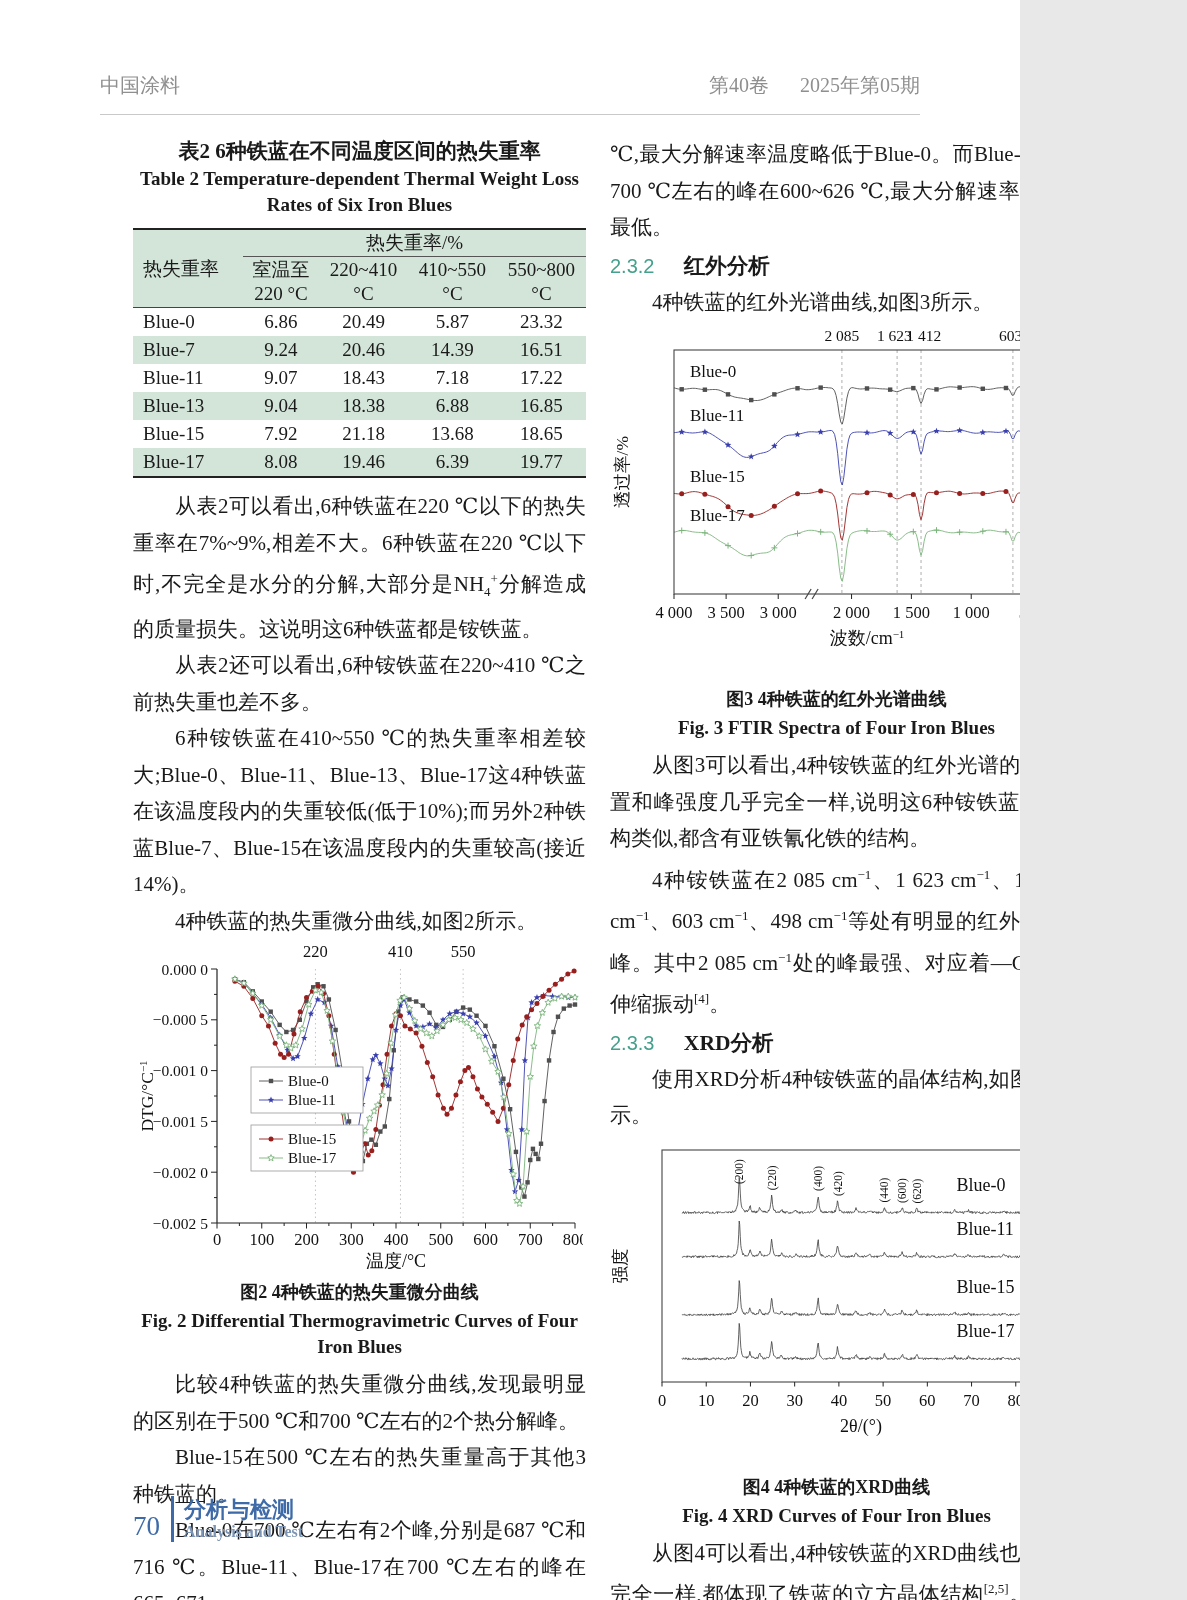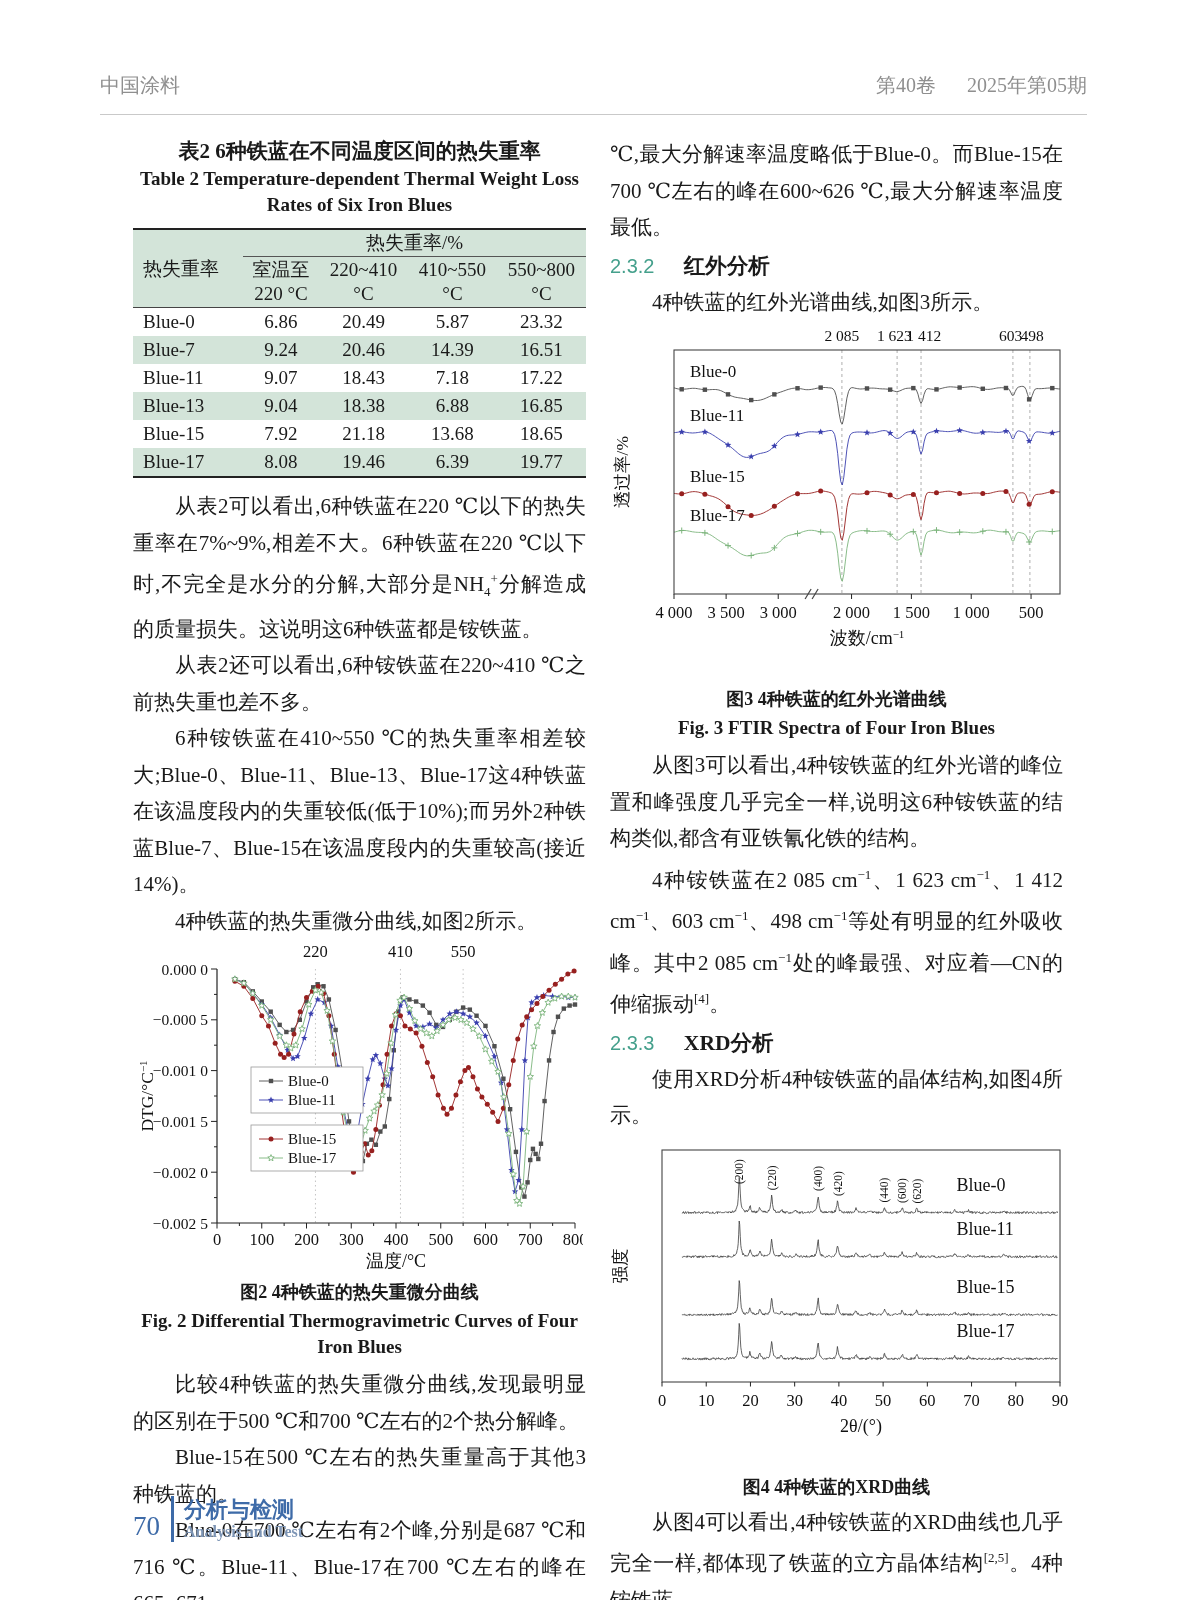--- a/index.html
+++ b/index.html
@@ -1,16 +1,16 @@
 <!DOCTYPE html>
 <html lang="zh"><head>
 <meta charset="utf-8">
 <style>
   html,body{margin:0;padding:0;background:#e8e8e8;}
-  .page{position:relative;width:1187px;height:1600px;background:#ffffff;overflow:hidden;
+  .page{position:relative;width:1020px;height:1600px;background:#ffffff;overflow:hidden;
         color:#1a1a1a;font-family:"Liberation Serif","DejaVu Serif",serif;}
   .hdr{position:absolute;top:72px;left:100px;right:100px;display:flex;justify-content:space-between;
        font-size:20px;color:#8f8f8f;padding-bottom:15px;border-bottom:1px solid #c9c9c9;}
   .hdr .right span{margin-left:26px;}
   .content{position:absolute;top:136px;left:133px;width:930px;display:flex;gap:24px;}
   .col{width:453px;}
   .p{font-size:21px;line-height:36.5px;text-align:justify;margin:0;}
   .ind{text-indent:2em;}
   .jl{text-align-last:justify;}
   sup{font-size:0.62em;}
@@ -635,20 +635,21 @@
             <line x1="361.55555555555554" y1="244" x2="361.55555555555554" y2="248.5" stroke="#222" stroke-width="1"></line>
             <text x="361.55555555555554" y="268" font-size="16.5" text-anchor="middle" fill="#111">70</text>
             <line x1="405.77777777777777" y1="244" x2="405.77777777777777" y2="248.5" stroke="#222" stroke-width="1"></line>
             <text x="405.77777777777777" y="268" font-size="16.5" text-anchor="middle" fill="#111">80</text>
             <line x1="450" y1="244" x2="450" y2="248.5" stroke="#222" stroke-width="1"></line>
             <text x="450" y="268" font-size="16.5" text-anchor="middle" fill="#111">90</text>
             <text x="251" y="294" font-size="18" text-anchor="middle" fill="#111">2θ/(°)</text>
             <text x="16" y="128" font-size="17.5" text-anchor="middle" fill="#111" transform="rotate(-90 16 128)">强度</text>
           </svg>
         <p class="cap-cn">图4  4种铁蓝的XRD曲线</p>
+        <p class="cap-en">Fig. 4  XRD Curves of Four Iron Blues</p>
       </div>
 
       <p class="p ind">从图4可以看出,4种铵铁蓝的XRD曲线也几乎完全一样,都体现了铁蓝的立方晶体结构<sup>[2,5]</sup>。4种铵铁蓝</p>
     </div>
   </div>
 
   <div class="footer">
     <span class="pageno">70</span>
     <span class="fbar"></span>
     <span>

